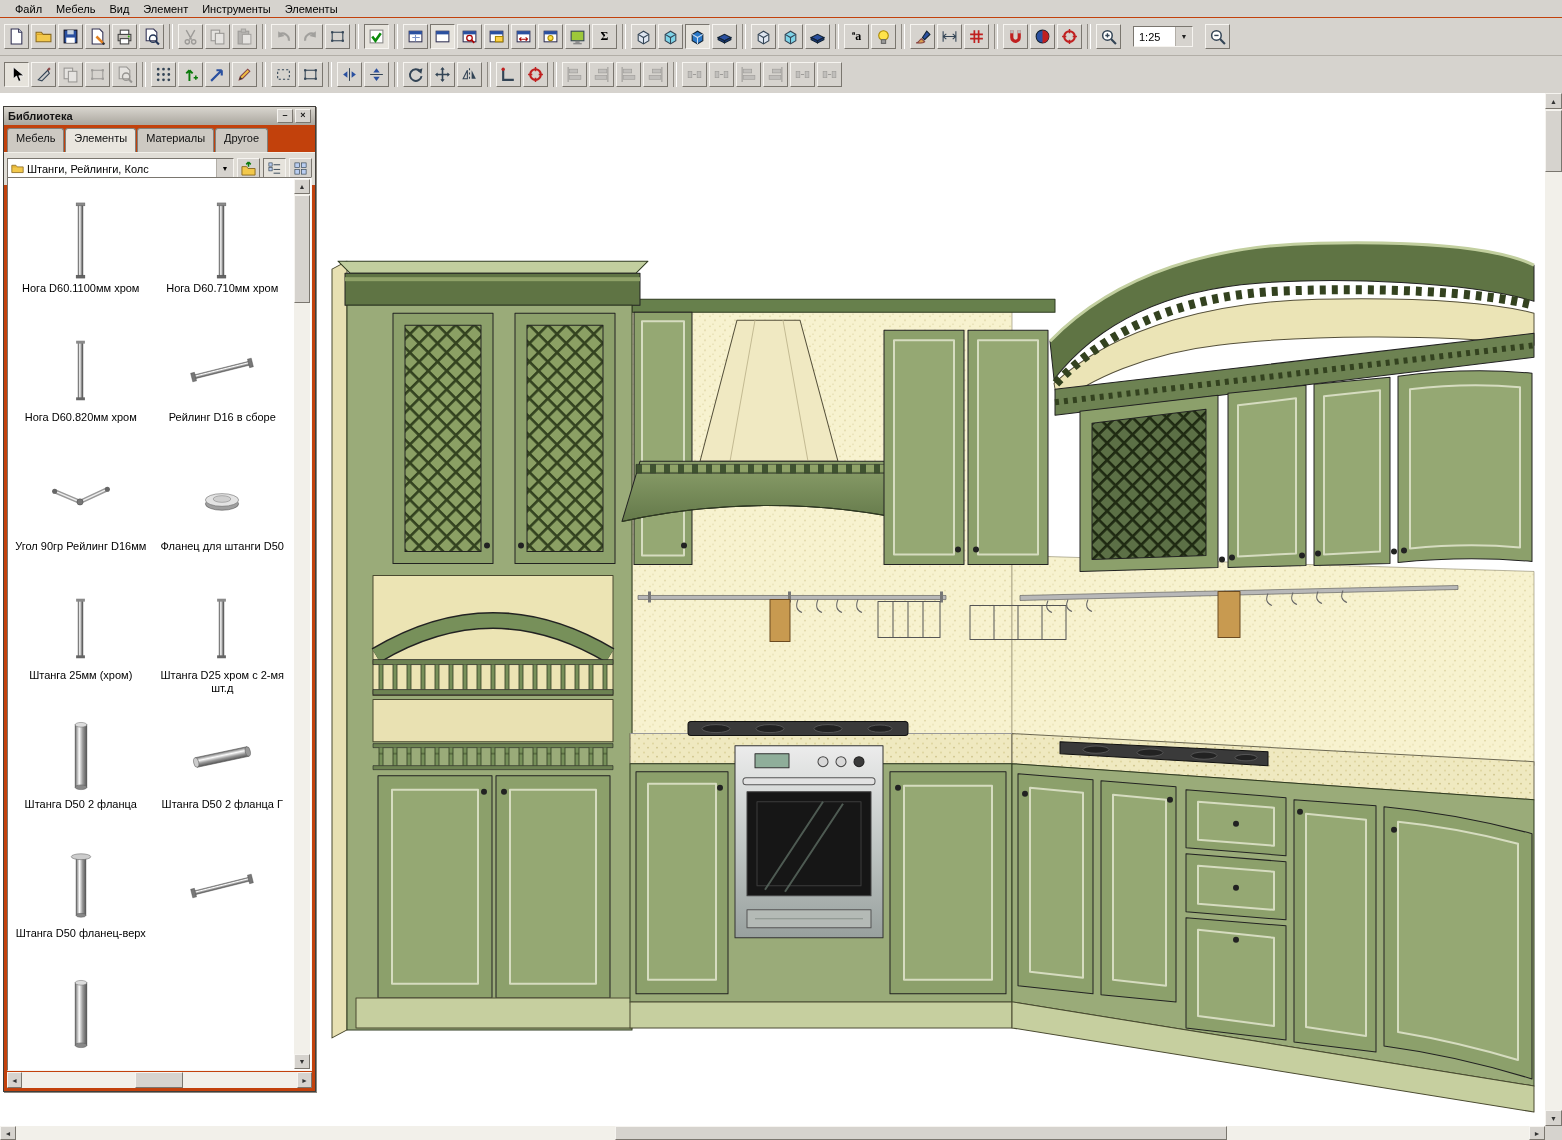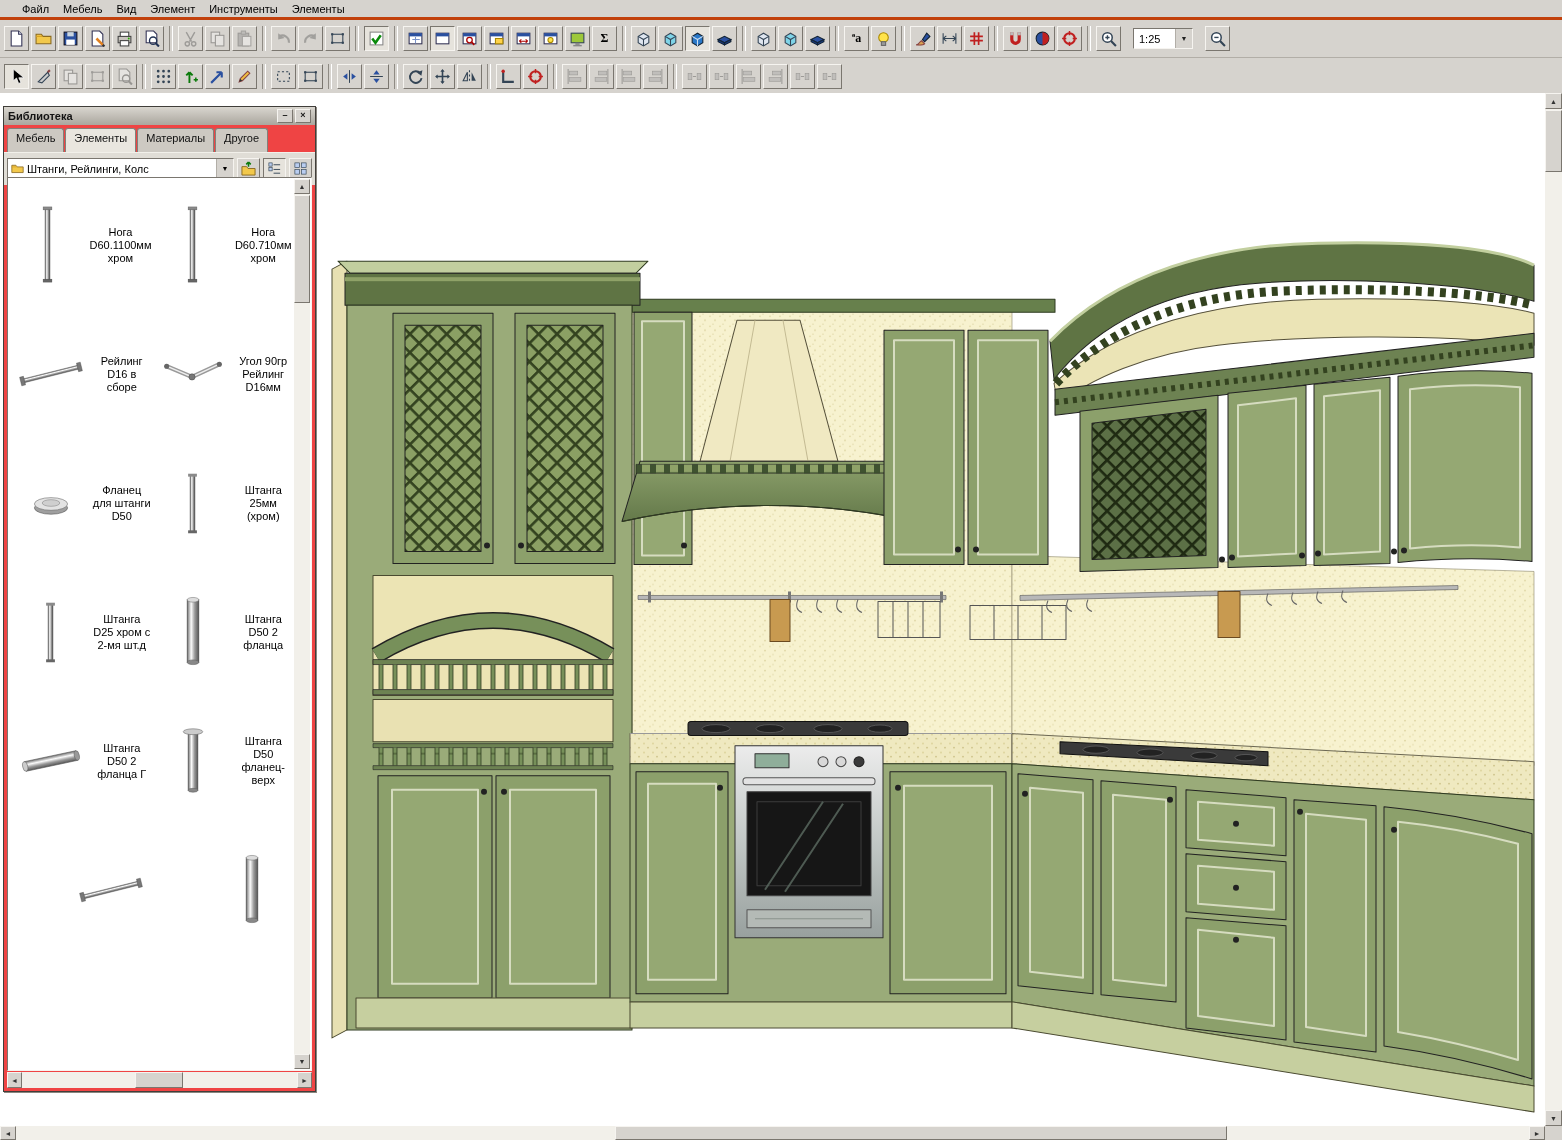--- a/index.html
+++ b/index.html
@@ -1,20 +1,20 @@
 <!DOCTYPE html>
 <html><head>
 <meta charset="utf-8">
 <style>
   html,body{margin:0;padding:0}
   body{width:1562px;height:1140px;overflow:hidden;position:relative;
        font-family:"Liberation Sans",sans-serif;background:#d6d3ce;font-size:11px;color:#000}
 
   
-  .menubar{height:17px;display:flex;align-items:center;padding:0 15px;background:#d6d3ce;border-bottom:3px solid #c2410c}
+  .menubar{height:17px;display:flex;align-items:center;padding:0 8px;background:#d6d3ce;border-bottom:1px solid #c2410c}
   .menu-item{padding:1px 7px;cursor:default;white-space:nowrap}
 
   
   .toolbar{height:37px;background:#d6d3ce;display:flex;align-items:center;padding:0 3px;border-bottom:1px solid #b2aea7;position:relative}
   .tbtn{width:25px;height:25px;flex:0 0 25px;display:flex;align-items:center;justify-content:center;box-sizing:border-box;
         border:1px solid;border-color:#f6f4f0 #7a766f #7a766f #f6f4f0;background:#d6d3ce;margin:0 1px}
   .tbtn svg{width:17px;height:17px}
   .tbtn.pressed{border-color:#7a766f #f6f4f0 #f6f4f0 #7a766f;background:#e6e3dc}
   .tbtn.dis svg{opacity:.38;filter:grayscale(1)}
   .tbtn.txt{font-size:12px;font-weight:bold;font-family:"Liberation Serif",serif}
@@ -38,21 +38,21 @@
   .vscroll .up{top:0;left:0;width:17px;height:16px}
   .vscroll .down{bottom:0;left:0;width:17px;height:16px}
   .vscroll .thumb{position:absolute;left:0;width:17px;top:17px;height:62px;background:#d6d3ce;box-sizing:border-box;
           border:1px solid;border-color:#f6f4f0 #7a766f #7a766f #f6f4f0}
   .hscroll .left{left:0;top:0;width:16px;height:14px}
   .hscroll .right{right:0;top:0;width:16px;height:14px}
   .hscroll .thumb{position:absolute;top:0;height:14px;left:615px;width:612px;background:#d6d3ce;box-sizing:border-box;
           border:1px solid;border-color:#f6f4f0 #7a766f #7a766f #f6f4f0}
 
   
-  .library{position:absolute;left:3px;top:13px;width:313px;height:986px;background:#ef4444;
+  .library{position:absolute;left:3px;top:13px;width:313px;height:986px;background:#c2410c;
            border:1px solid #403e3a;box-shadow:1px 1px 0 #8a867f;box-sizing:border-box}
   .lib-title{height:18px;background:linear-gradient(#d9d6cf,#aaa69e);display:flex;align-items:center;padding:0 4px;font-weight:bold;color:#141414}
   .lib-title .spacer{flex:1}
   .cap-btn{width:16px;height:14px;background:#d6d3ce;border:1px solid;border-color:#f6f4f0 #7a766f #7a766f #f6f4f0;
            box-sizing:border-box;font-size:9px;line-height:11px;text-align:center;margin-left:2px;font-weight:bold}
   .lib-tabs{display:flex;height:24px;padding:3px 3px 0}
   .tab{padding:3px 8px 2px;background:#cdc9c2;border:1px solid #82807a;border-bottom:none;border-radius:3px 3px 0 0;margin-right:1px;color:#111}
   .tab.active{background:#e9e6df;padding-bottom:4px;position:relative;z-index:2}
   .lib-comborow{display:flex;align-items:center;height:27px;padding:2px 3px 3px;background:#e0ddd6;border-top:1px solid #f2f0ea}
   .combo{flex:1;display:flex;align-items:center;height:21px;background:#fff;box-sizing:border-box;
@@ -60,21 +60,21 @@
   .combo .fold{width:15px;height:13px;margin:0 2px;flex:0 0 15px}
   .combo-text{flex:1;white-space:nowrap;overflow:hidden}
   .combo-arrow{width:16px;height:19px;flex:0 0 16px;background:#d6d3ce;border-left:1px solid #b2aea7;display:flex;align-items:center;justify-content:center;font-size:7px}
   .mini-btn{width:23px;height:21px;flex:0 0 23px;margin-left:3px;background:#d6d3ce;box-sizing:border-box;
             border:1px solid;border-color:#f6f4f0 #7a766f #7a766f #f6f4f0;display:flex;align-items:center;justify-content:center}
   .mini-btn svg{width:15px;height:15px}
   .mini-btn.pressed{border-color:#7a766f #f6f4f0 #f6f4f0 #7a766f;background:#e6e3dc}
   .lib-list{position:absolute;left:3px;right:3px;top:70px;bottom:20px;background:#fff;box-sizing:border-box;
             border:1px solid;border-color:#7a766f #f6f4f0 #f6f4f0 #7a766f;overflow:hidden}
   .lib-grid{position:absolute;left:2px;top:3px;right:18px;bottom:0;display:grid;grid-template-columns:1fr 1fr;grid-auto-rows:129px;overflow:hidden}
-  .lib-item{display:flex;align-items:center;justify-content:flex-end;padding-bottom:1px;overflow:hidden}
+  .lib-item{display:flex;flex-direction:column;align-items:center;justify-content:flex-end;padding-bottom:1px;overflow:hidden}
   .li-icon{width:70px;height:82px;flex:0 0 82px}
   .li-label{line-height:13px;text-align:center;min-height:27px;max-width:140px}
   .lib-vscroll{position:absolute;right:1px;top:1px;bottom:1px;width:16px;background:#f2f0ea}
   .lib-vscroll .up{top:0;left:0;width:16px;height:15px}
   .lib-vscroll .down{bottom:0;left:0;width:16px;height:15px}
   .lib-vscroll .thumb{position:absolute;left:0;width:16px;top:16px;height:108px;background:#d6d3ce;box-sizing:border-box;
             border:1px solid;border-color:#f6f4f0 #7a766f #7a766f #f6f4f0}
   .lib-hscroll{position:absolute;left:3px;right:3px;bottom:3px;height:16px;background:#f2f0ea}
   .lib-hscroll .left{left:0;top:0;width:15px;height:16px}
   .lib-hscroll .right{right:0;top:0;width:15px;height:16px}
@@ -1042,20 +1042,26 @@
           <div class="li-label">Нога D60.1100мм хром</div>
         </div>
         <div class="lib-item">
           <svg class="li-icon">
               <use href="#li-rod-tall"></use>
             </svg>
           <div class="li-label">Нога D60.710мм хром</div>
         </div>
         <div class="lib-item">
           <svg class="li-icon">
+              <use href="#li-rod-med"></use>
+            </svg>
+          <div class="li-label">Нога D60.820мм хром</div>
+        </div>
+        <div class="lib-item">
+          <svg class="li-icon">
               <use href="#li-rail"></use>
             </svg>
           <div class="li-label">Рейлинг D16 в сборе</div>
         </div>
         <div class="lib-item">
           <svg class="li-icon">
               <use href="#li-corner"></use>
             </svg>
           <div class="li-label">Угол 90гр Рейлинг D16мм</div>
         </div>

